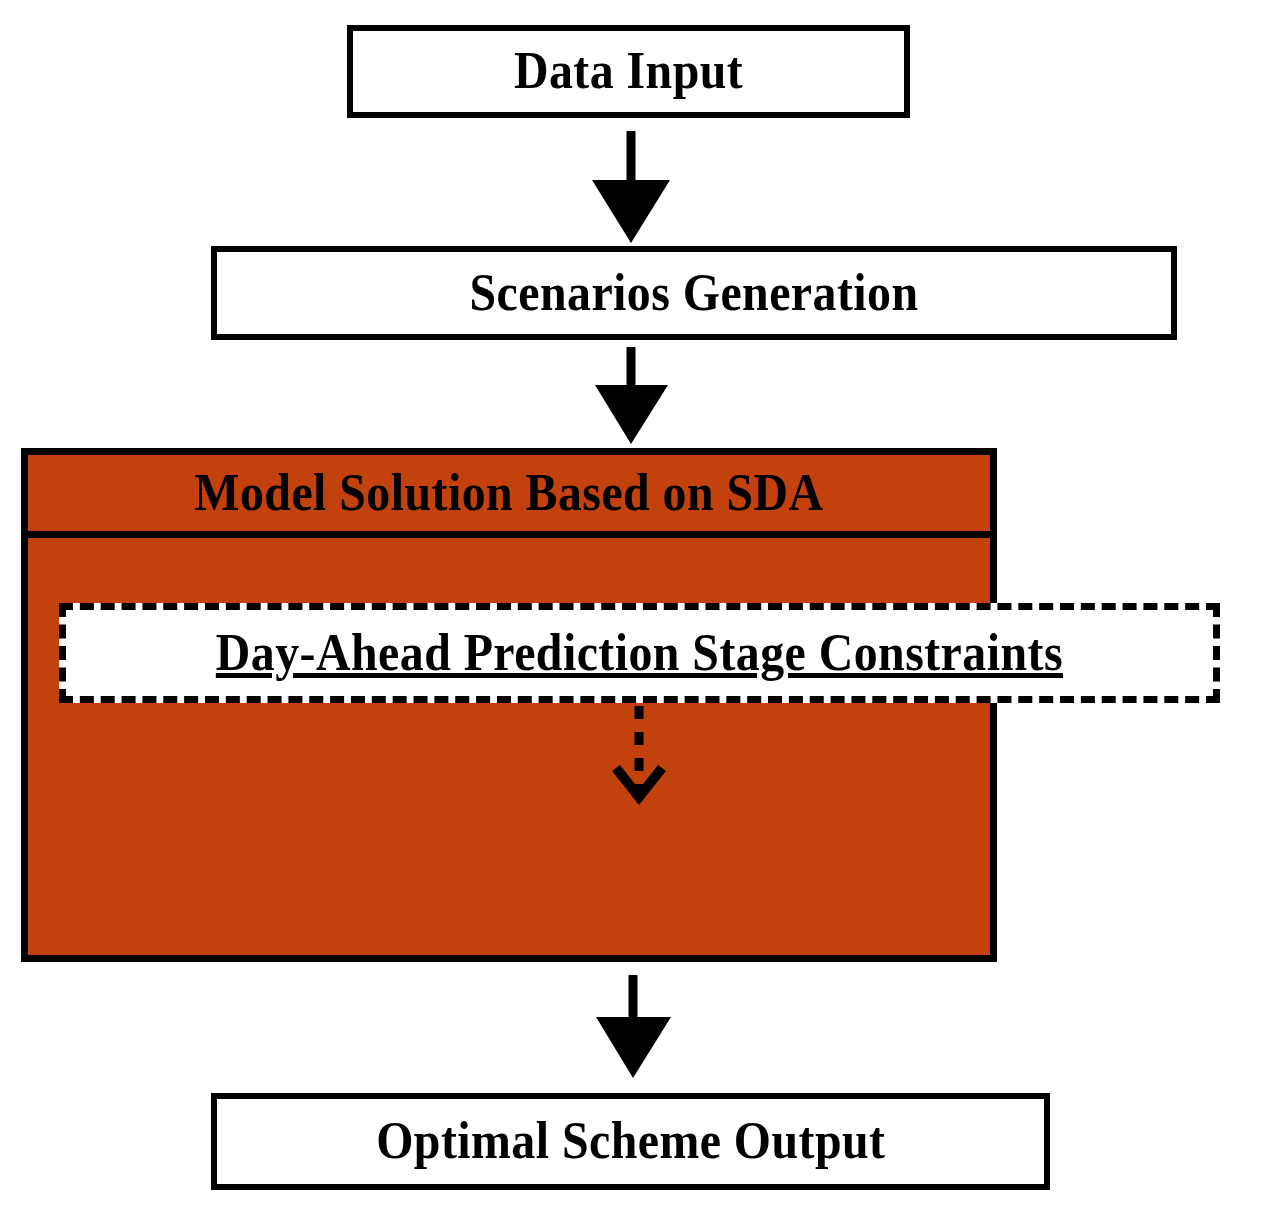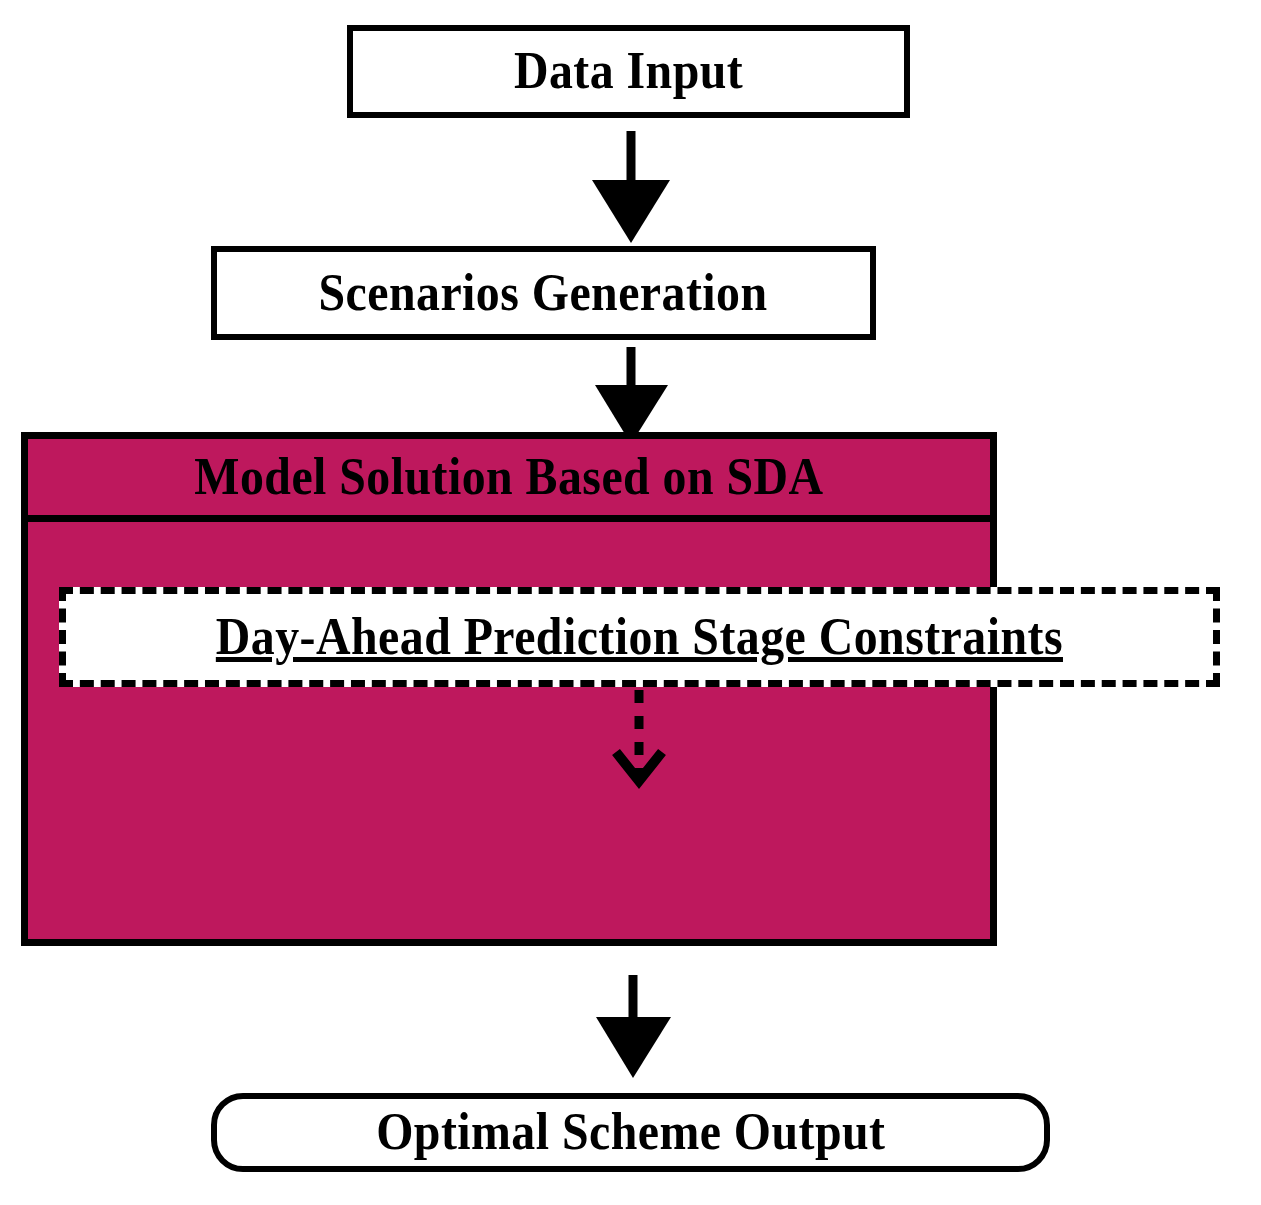--- a/index.html
+++ b/index.html
@@ -40,35 +40,35 @@
     top: 25px;
     width: 563px;
     height: 93px;
   }
   #box-data-input .node-label { font-size: 52px; }
 
   
   #box-scenarios {
     left: 211px;
     top: 246px;
-    width: 665px;
+    width: 966px;
     height: 94px;
   }
   #box-scenarios .node-label { font-size: 52px; }
 
   
   #container-model-solution {
     position: absolute;
     box-sizing: border-box;
     left: 21px;
-    top: 432px;
+    top: 448px;
     width: 976px;
     height: 514px;
     border: 7px solid #000000;
-    background: #be185d;
+    background: #c2410c;
   }
   #container-header {
     position: absolute;
     left: 0;
     top: 0;
     width: 100%;
     height: 83px;
     box-sizing: border-box;
     border-bottom: 7px solid #000000;
     display: flex;
@@ -107,22 +107,21 @@
     top: 262px;
     width: 1161px;
     height: 95px;
   }
 
   
   #box-optimal-output {
     left: 211px;
     top: 1093px;
     width: 839px;
-    height: 79px;
-    border-radius: 32px;
+    height: 97px;
   }
   #box-optimal-output .node-label { font-size: 52px; }
 
   
   .arrow-solid {
     position: absolute;
     left: 0;
     top: 0;
   }
   .arrow-dashed {

